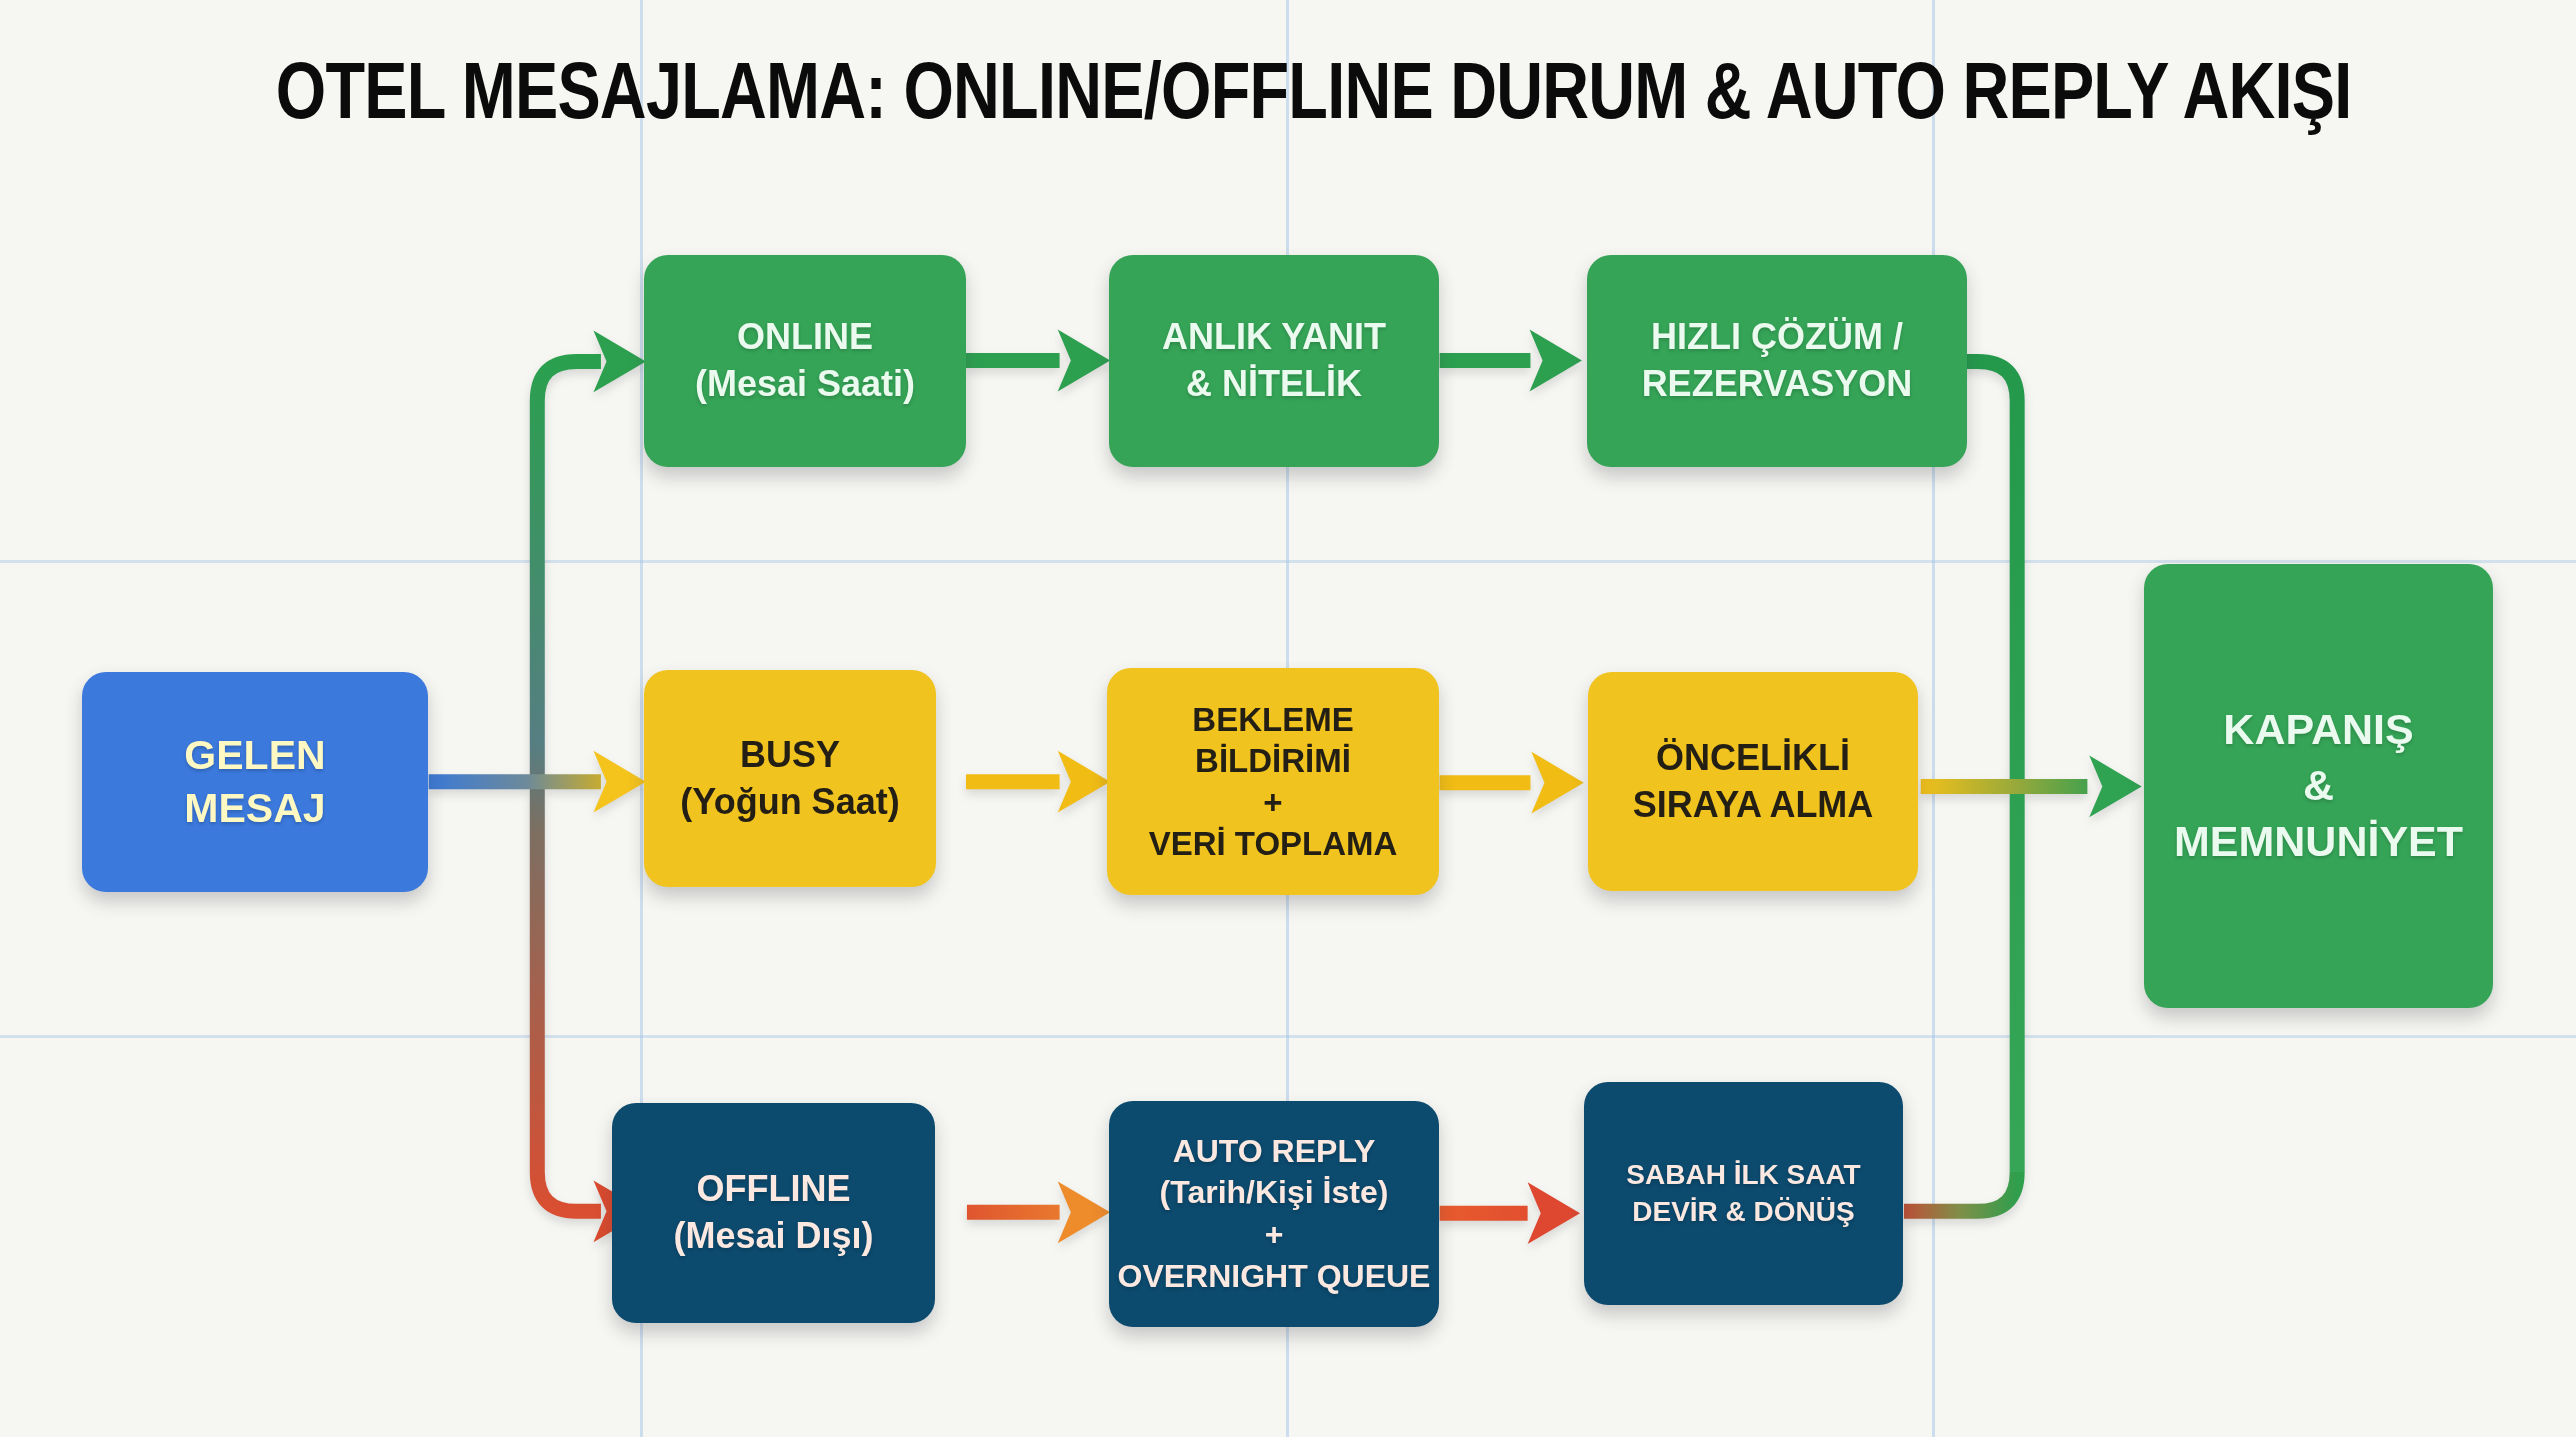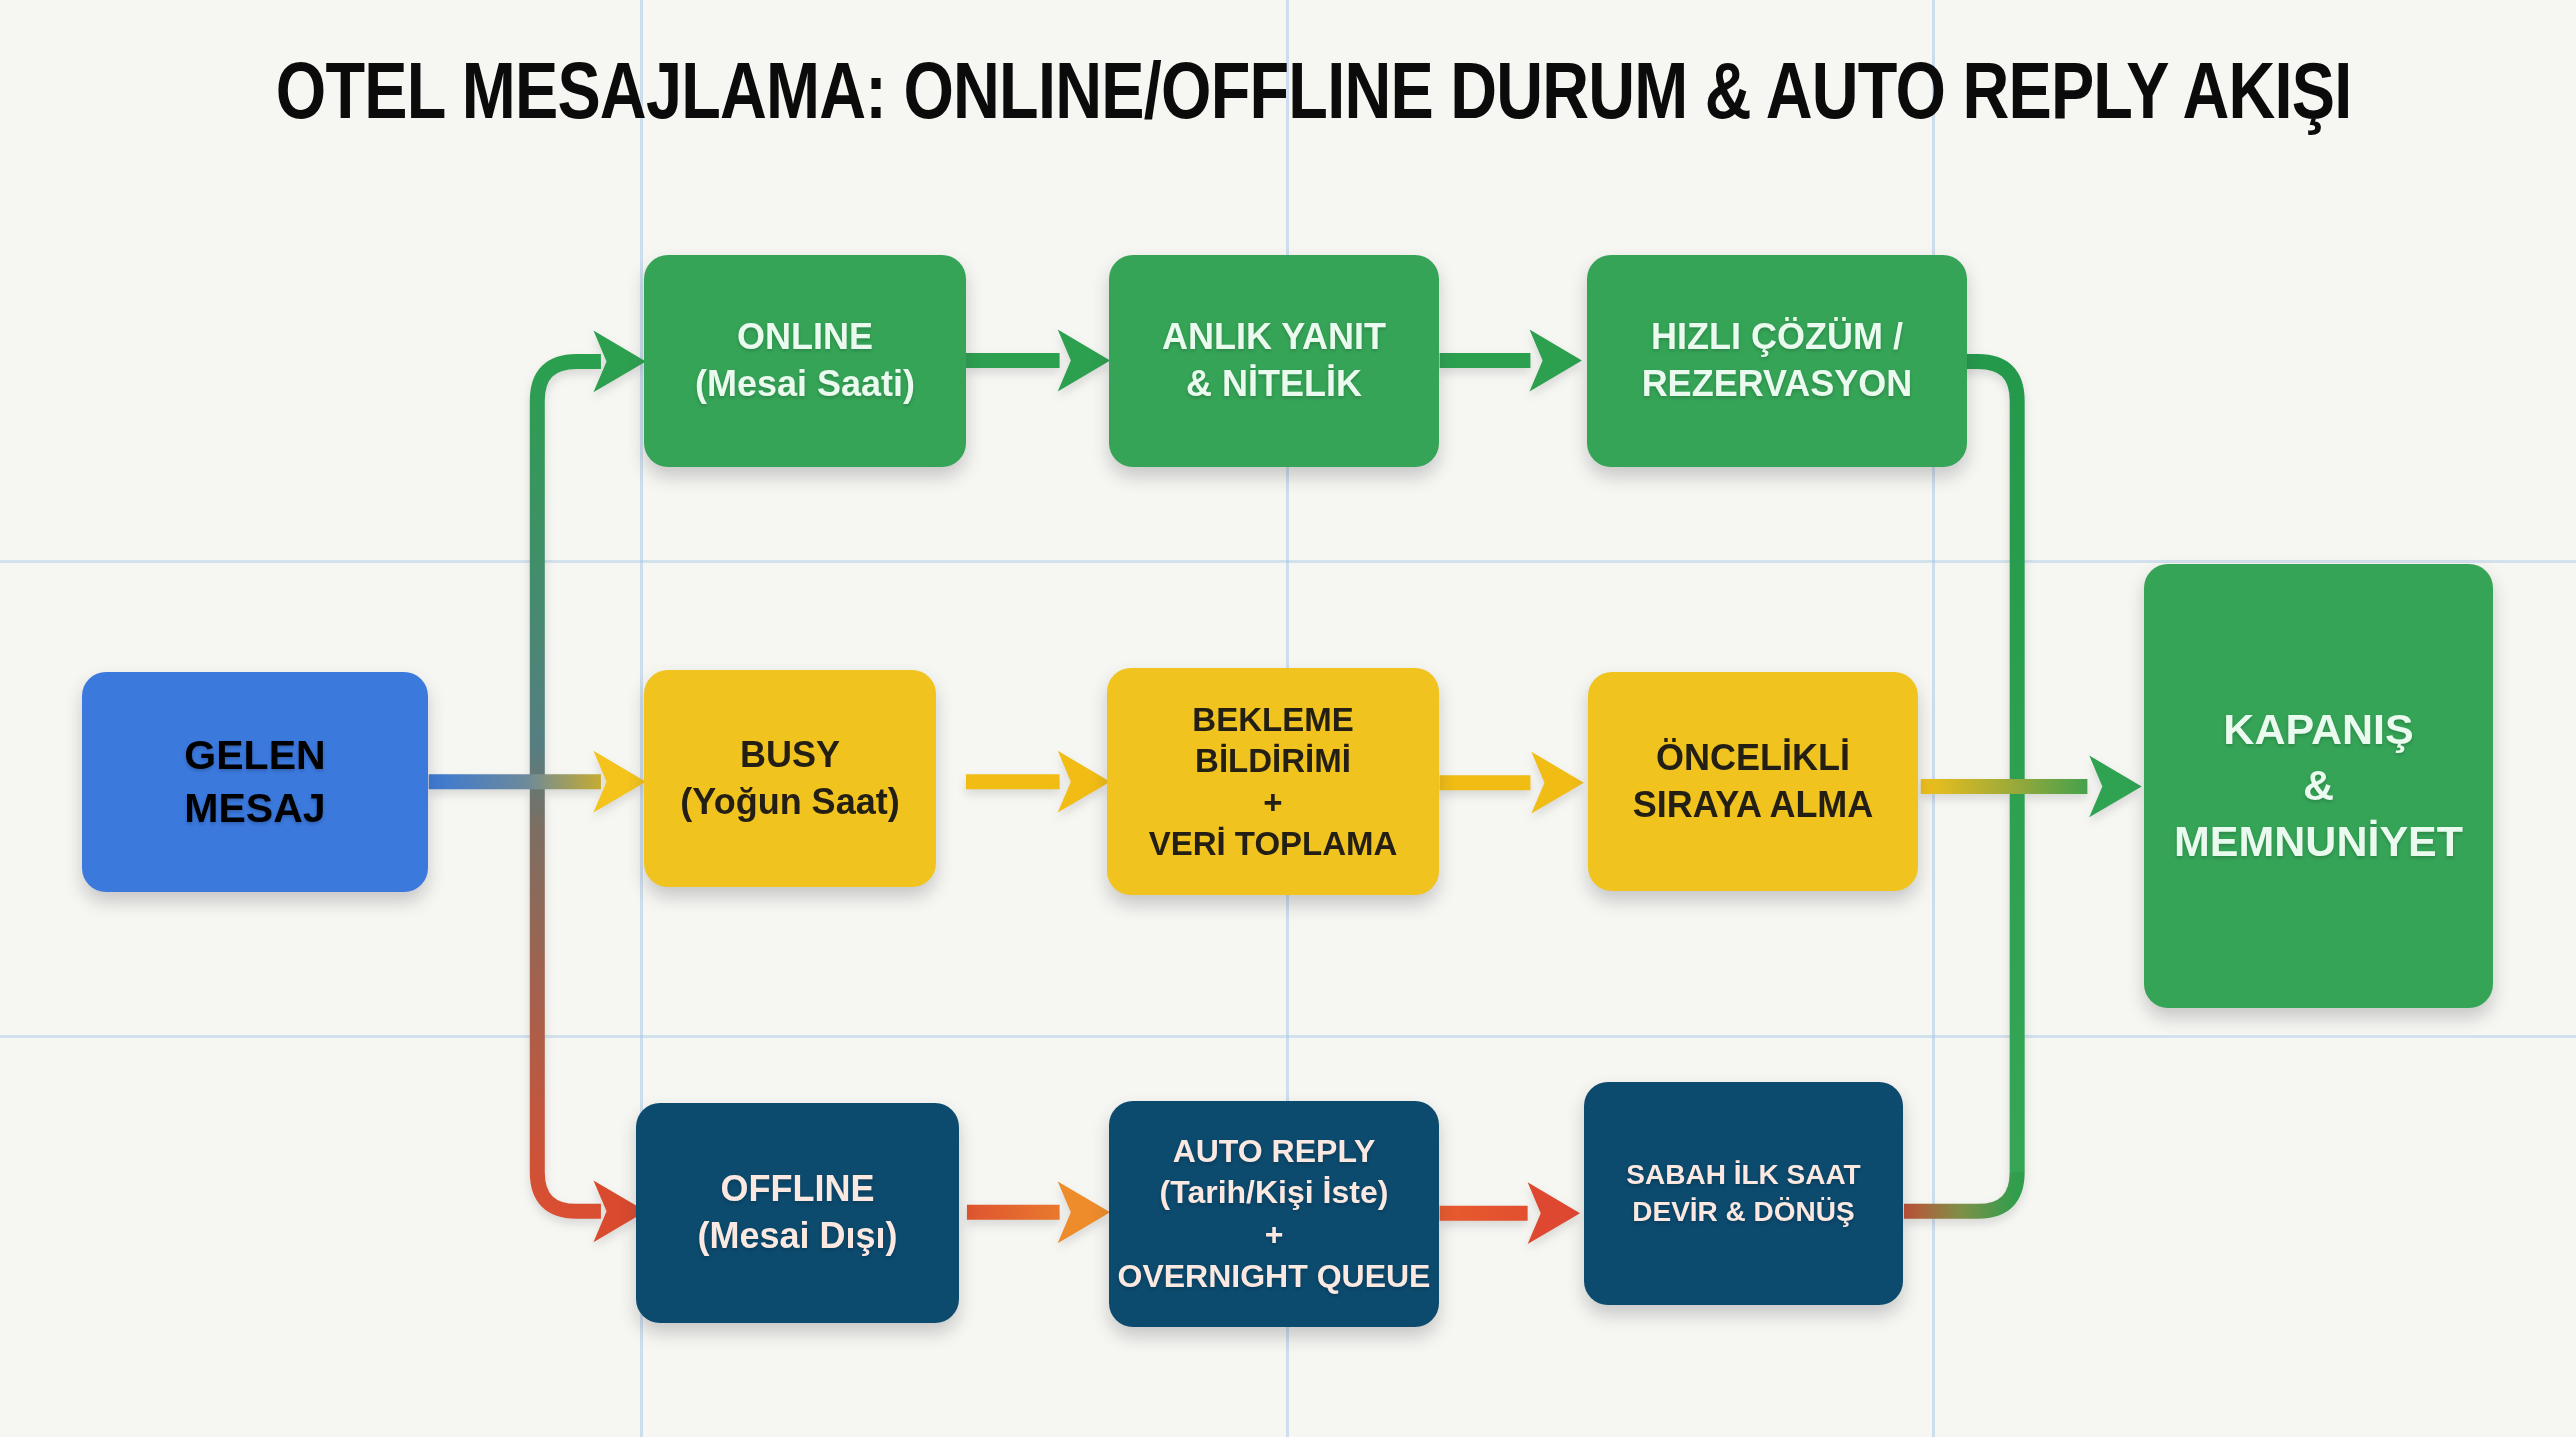--- a/index.html
+++ b/index.html
@@ -20,33 +20,33 @@
     display:inline-block; font-size:79px; font-weight:bold; color:#0b0b0b;
     letter-spacing:-0.9px; transform:scaleX(.82); transform-origin:center; white-space:nowrap;
   }
   
   .node {
     position:absolute; z-index:2; border-radius:24px;
     display:flex; align-items:center; justify-content:center; text-align:center;
     font-weight:bold; white-space:pre-line; line-height:1.3; padding:7.5px;
     box-sizing:border-box; box-shadow:0 9.4px 17px rgba(60,60,70,.24);
   }
-  .blue   { background:#3b79dd; color:#000000; text-shadow:0 1.9px 3.7px rgba(0,0,0,.20); }
+  .blue   { background:#3b79dd; color:#fef9c3; text-shadow:0 1.9px 3.7px rgba(0,0,0,.20); }
   .green  { background:#35a457; color:#eafaee; text-shadow:0 1.9px 3.7px rgba(0,0,0,.18); }
   .yellow { background:#f1c31f; color:#241f14; }
   .red    { background:#0c4a6e; color:#fbe9e1; text-shadow:0 1.9px 3.7px rgba(0,0,0,.18); }
 
   .n-incoming { left:82px;  top:672px;  width:346px; height:220px; font-size:41px; }
   .n-online   { left:644px; top:255px;  width:322px; height:212px; font-size:36px; }
   .n-instant  { left:1109px;top:255px;  width:330px; height:212px; font-size:36px; }
   .n-quick    { left:1587px;top:255px;  width:380px; height:212px; font-size:36px; }
   .n-busy     { left:644px; top:670px;  width:292px; height:217px; font-size:36px; }
   .n-wait     { left:1107px;top:668px;  width:332px; height:227px; font-size:33px; line-height:1.25; }
   .n-priority { left:1588px;top:672px;  width:330px; height:219px; font-size:36px; }
-  .n-offline  { left:636px; top:1103px; width:323px; height:220px; font-size:36px; }
+  .n-offline  { left:612px; top:1103px; width:323px; height:220px; font-size:36px; }
   .n-autoreply{ left:1109px;top:1101px; width:330px; height:226px; font-size:32px; line-height:1.3; }
   .n-morning  { left:1584px;top:1082px; width:319px; height:223px; font-size:28px; }
   .n-closing  { left:2144px;top:564px;  width:349px; height:444px; font-size:43px; }
 </style>
 </head>
 <body>
 
 <div class="canvas">
 
   <div class="vline" style="left:640px"></div>

